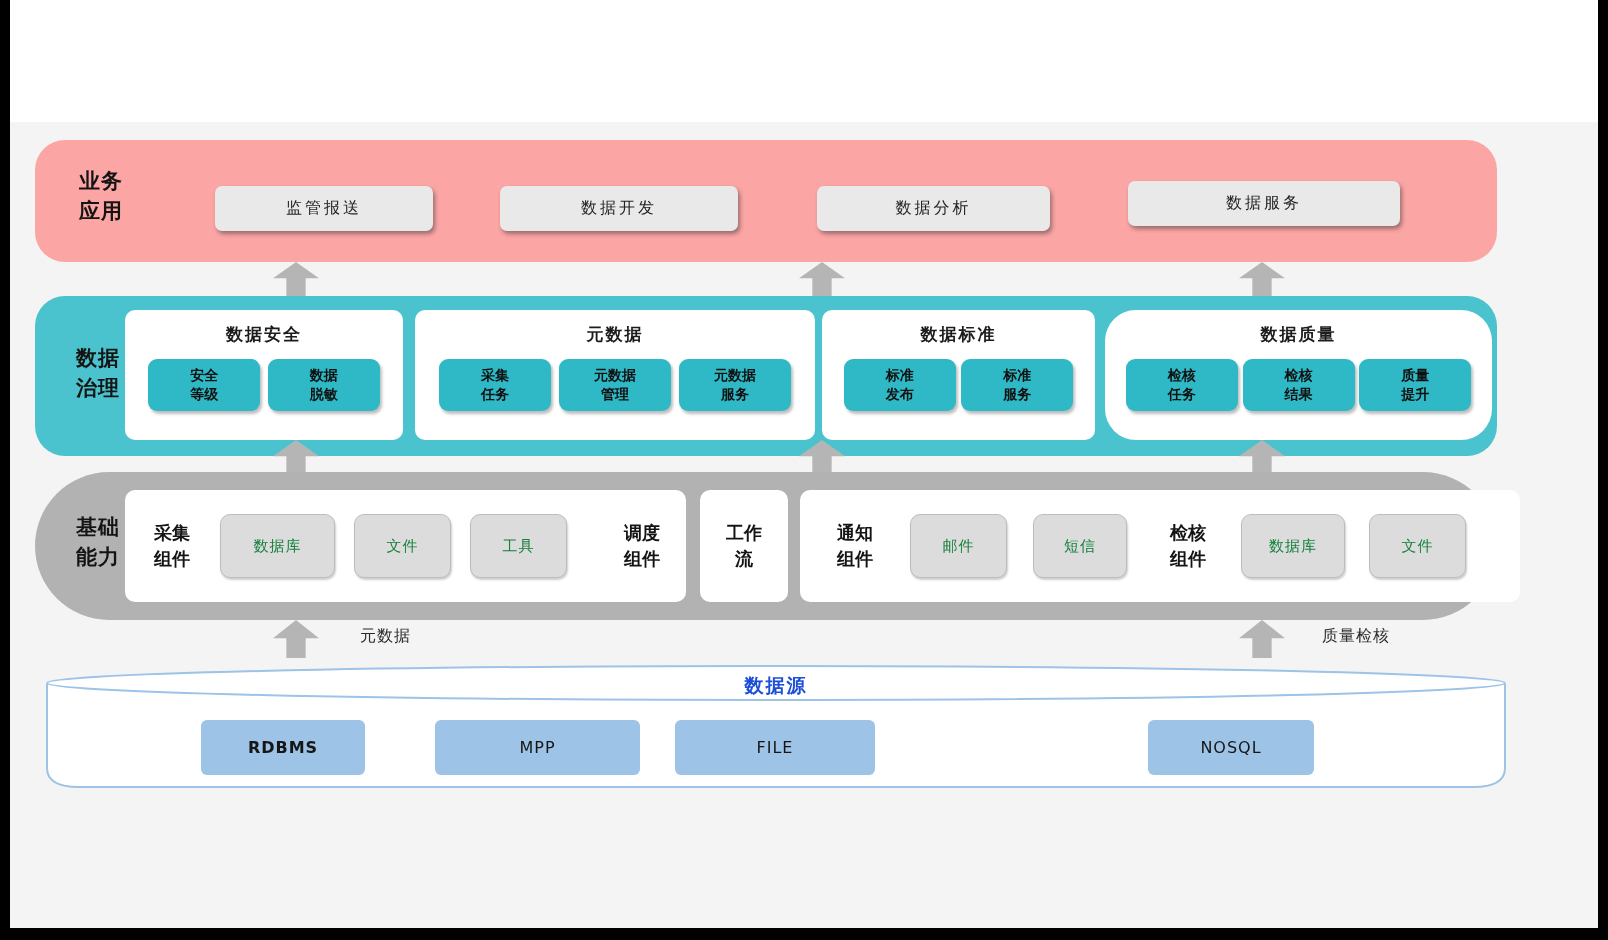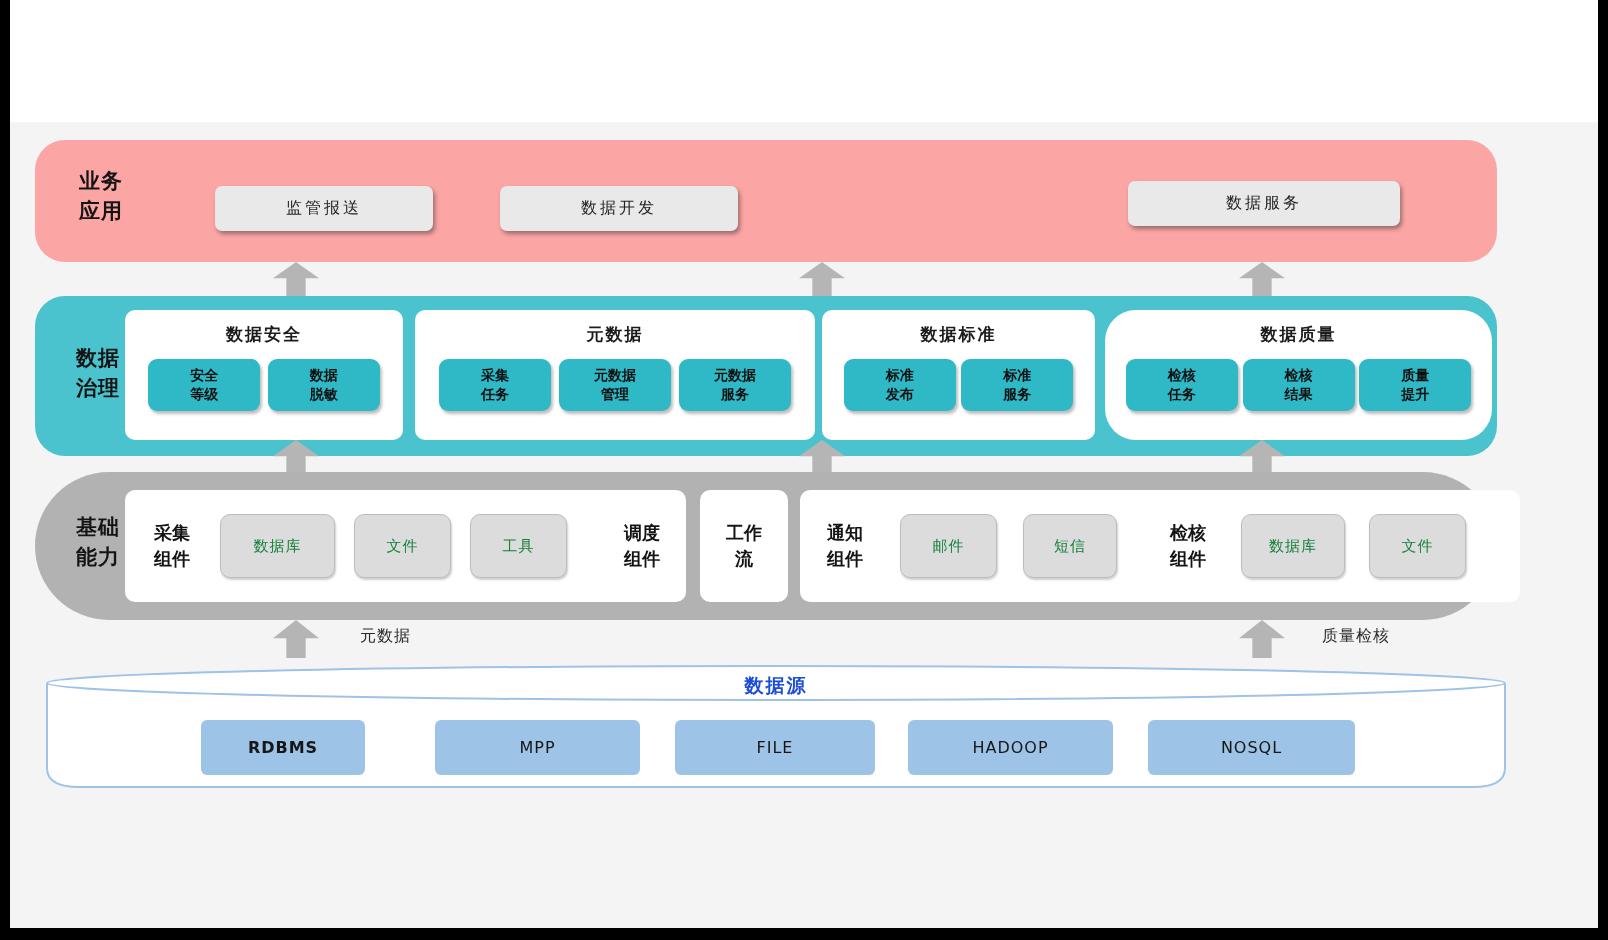--- a/index.html
+++ b/index.html
@@ -71,20 +71,21 @@
 </head>
 <body>
 
 <div class="panel"></div>
 
 <div class="layer business">
   <div class="layer-label" style="left:18px; top:26px; width:96px;">业务
 应用</div>
   <div class="pill" style="left:465px; top:46px; width:238px;">数据开发</div>
   <div class="pill" style="left:180px; top:46px; width:218px;">监管报送</div>
+  <div class="pill" style="left:782px; top:46px; width:233px;">数据分析</div>
   <div class="pill" style="left:1093px; top:41px; width:272px;">数据服务</div>
 </div>
 
 <div class="arrow" style="left:273px; top:262px;"></div>
 <div class="arrow" style="left:799px; top:262px;"></div>
 <div class="arrow" style="left:1239px; top:262px;"></div>
 
 <div class="layer governance">
   <div class="layer-label" style="left:15px; top:47px; width:96px;">数据
 治理</div>
@@ -153,21 +154,21 @@
   <div class="gray-box center" style="left:563px; width:88px;">
     <div class="side-label">调度
 组件</div>
   </div>
 
   <div class="gray-box center" style="left:665px; width:88px;">
     <div class="side-label">工作
 流</div>
   </div>
 
-  <div class="gray-box" style="left:765px; width:332px; padding:0 16px; gap:26px;">
+  <div class="gray-box" style="left:765px; width:332px; padding:0 26px; gap:26px;">
     <div class="side-label" style="width:58px;">通知
 组件</div>
     <div class="gray-btn" style="width:95px;">邮件</div>
     <div class="gray-btn" style="width:92px;">短信</div>
   </div>
 
   <div class="gray-box" style="left:1110px; width:347px; padding:0 14px; gap:24px;">
     <div class="side-label" style="width:58px;">检核
 组件</div>
     <div class="gray-btn" style="width:102px;">数据库</div>
@@ -182,19 +183,18 @@
 
 <div class="cylinder">
   <svg width="1462" height="128" viewBox="0 0 1462 128">
     <path d="M2,22 L2,106 Q2,125 34,125 L1428,125 Q1460,125 1460,106 L1460,22" fill="#ffffff" stroke="#9dc3e6" stroke-width="2"></path>
     <ellipse cx="731" cy="21" rx="729" ry="17" fill="#ffffff" stroke="#9dc3e6" stroke-width="2"></ellipse>
   </svg>
   <div class="cyl-title">数据源</div>
   <div class="blue-btn" style="left:156px; width:164px;font-weight:bold;">RDBMS</div>
   <div class="blue-btn" style="left:390px; width:205px;">MPP</div>
   <div class="blue-btn" style="left:630px; width:200px;">FILE</div>
-  <div class="blue-btn" style="left:863px; width:205px;">HADOOP</div>
-  <div class="blue-btn" style="left:1103px; width:207px;">NOSQL</div>
+  <div class="blue-btn" style="left:1103px; width:166px;">NOSQL</div>
 </div>
 
 <div class="edge" style="left:0; top:0; width:10px; height:940px;"></div>
 <div class="edge" style="left:1598px; top:0; width:10px; height:940px;"></div>
 <div class="edge" style="left:0; top:928px; width:1608px; height:12px;"></div>
 
 </body></html>

